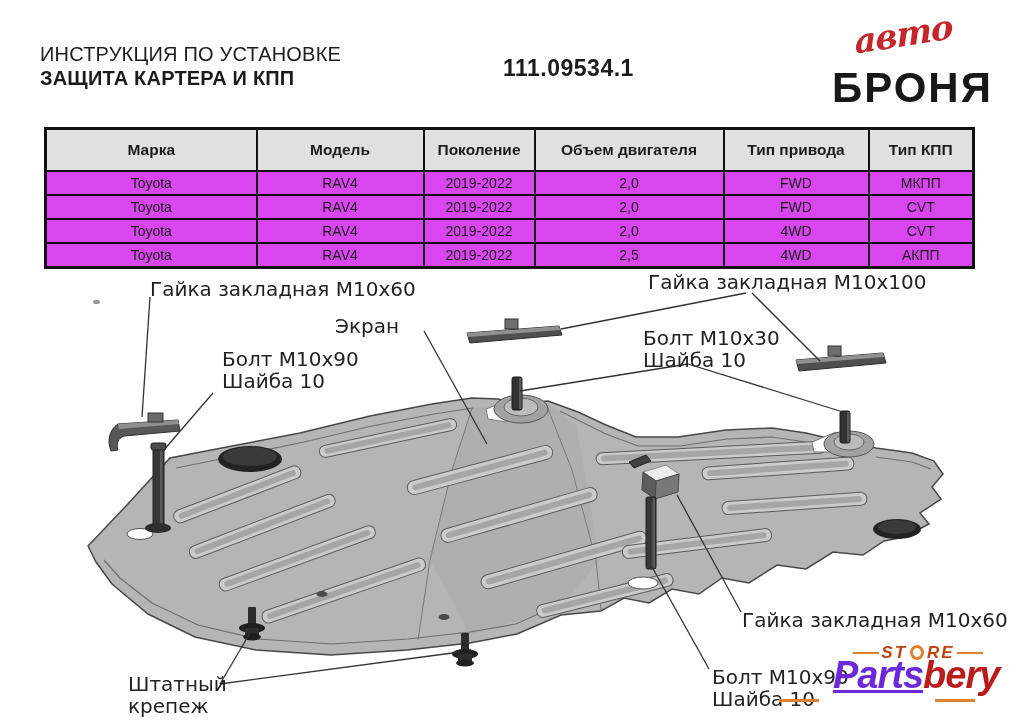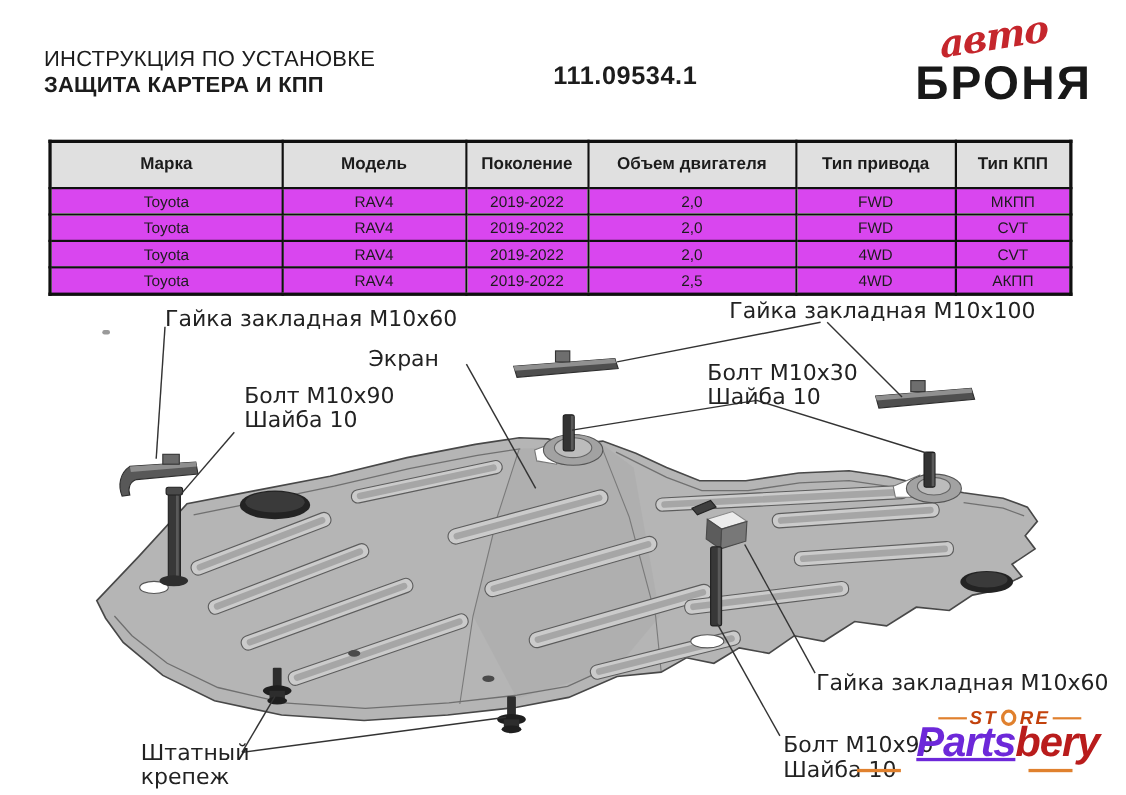--- a/index.html
+++ b/index.html
@@ -9,21 +9,21 @@
   
   .title-block{position:absolute;left:40px;top:42px;line-height:24px;}
   .title-line1{font-size:20px;font-weight:400;letter-spacing:.2px;}
   .title-line2{font-size:20px;font-weight:700;letter-spacing:.2px;}
   .part-number{position:absolute;left:465px;top:55px;width:140px;font-size:23px;font-weight:700;
                letter-spacing:.5px;text-align:left;margin-left:38px;}
   .brand{position:absolute;left:828px;top:12px;width:170px;height:92px;}
   .brand-top{position:absolute;left:26px;top:2px;font-family:"DejaVu Serif",serif;
              font-style:italic;font-weight:700;font-size:34px;color:#c5262c;
              transform:rotate(-9deg) skewX(-6deg);letter-spacing:-1px;}
-  .brand-bottom{position:absolute;left:4px;top:40px;font-size:42px;font-weight:800;
+  .brand-bottom{position:absolute;left:4px;top:52px;font-size:42px;font-weight:800;
                 color:#181818;letter-spacing:2px;transform:scaleY(1.02);}
 
   
   .fitment{position:absolute;left:44px;top:127px;width:841px;border-collapse:collapse;
            table-layout:fixed;}
   .fitment th,.fitment td{border:2px solid #101010;text-align:center;vertical-align:middle;
            overflow:hidden;white-space:nowrap;}
   .fitment th{background:#e0e0e0;height:38px;font-size:15.5px;font-weight:700;}
   .fitment td{height:20px;font-size:14px;font-weight:400;background:#d946ef;}
   .fitment{border:3px solid #101010;}
@@ -300,21 +300,21 @@
 
   <div class="dlabel" style="left:150px;top:278px;">Гайка закладная М10х60</div>
 
   <div class="dlabel" style="left:335px;top:315px;">Экран</div>
 
   <div class="dlabel" style="left:222px;top:348px;">
     <div>Болт М10х90</div>
     <div>Шайба 10</div>
   </div>
 
-  <div class="dlabel" style="left:663px;top:271px;">Гайка закладная М10х100</div>
+  <div class="dlabel" style="left:648px;top:271px;">Гайка закладная М10х100</div>
 
   <div class="dlabel" style="left:643px;top:327px;">
     <div>Болт М10х30</div>
     <div>Шайба 10</div>
   </div>
 
   <div class="dlabel" style="left:742px;top:609px;">Гайка закладная М10х60</div>
 
   <div class="dlabel" style="left:712px;top:666px;">
     <div>Болт М10х90</div>

